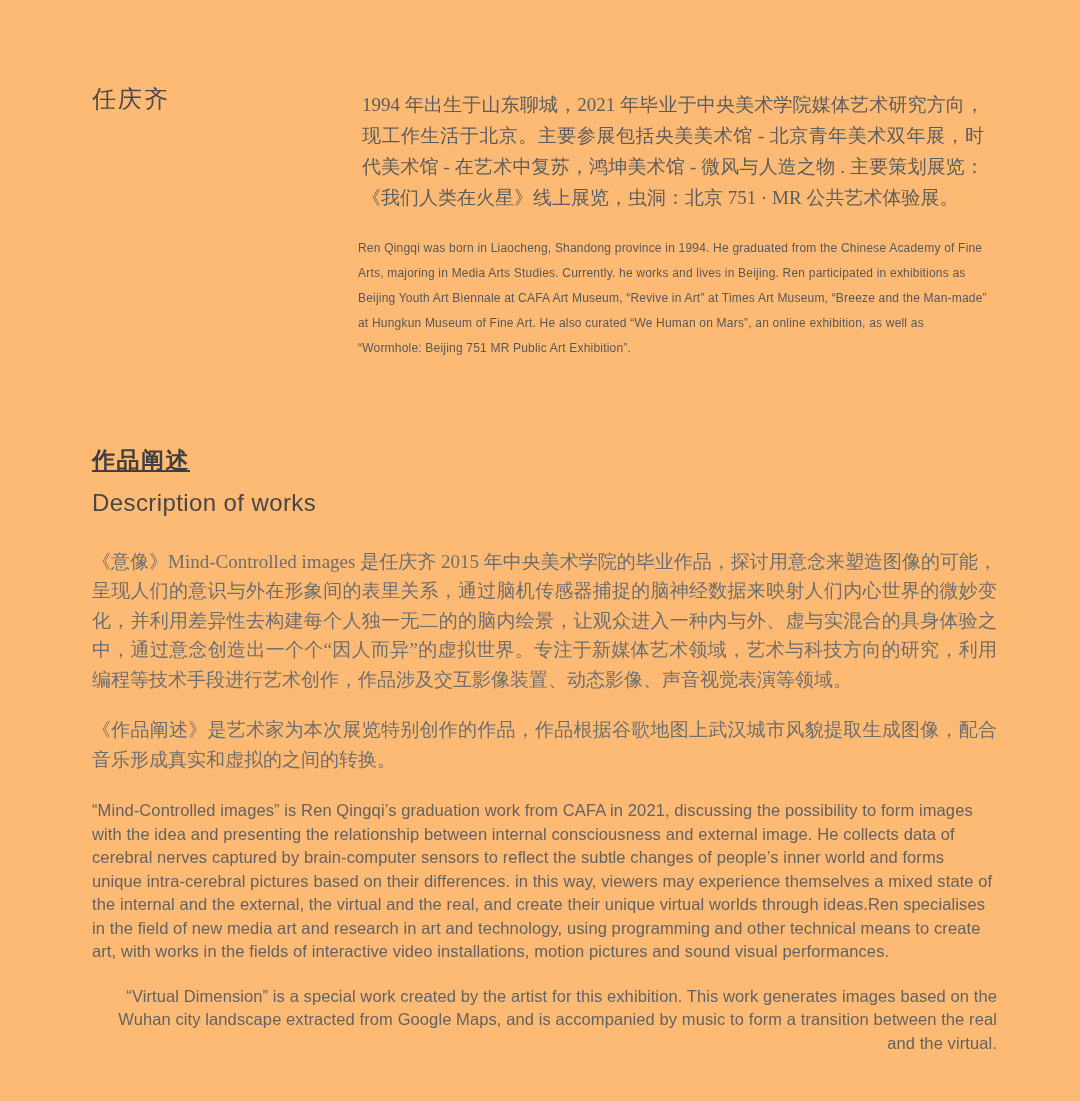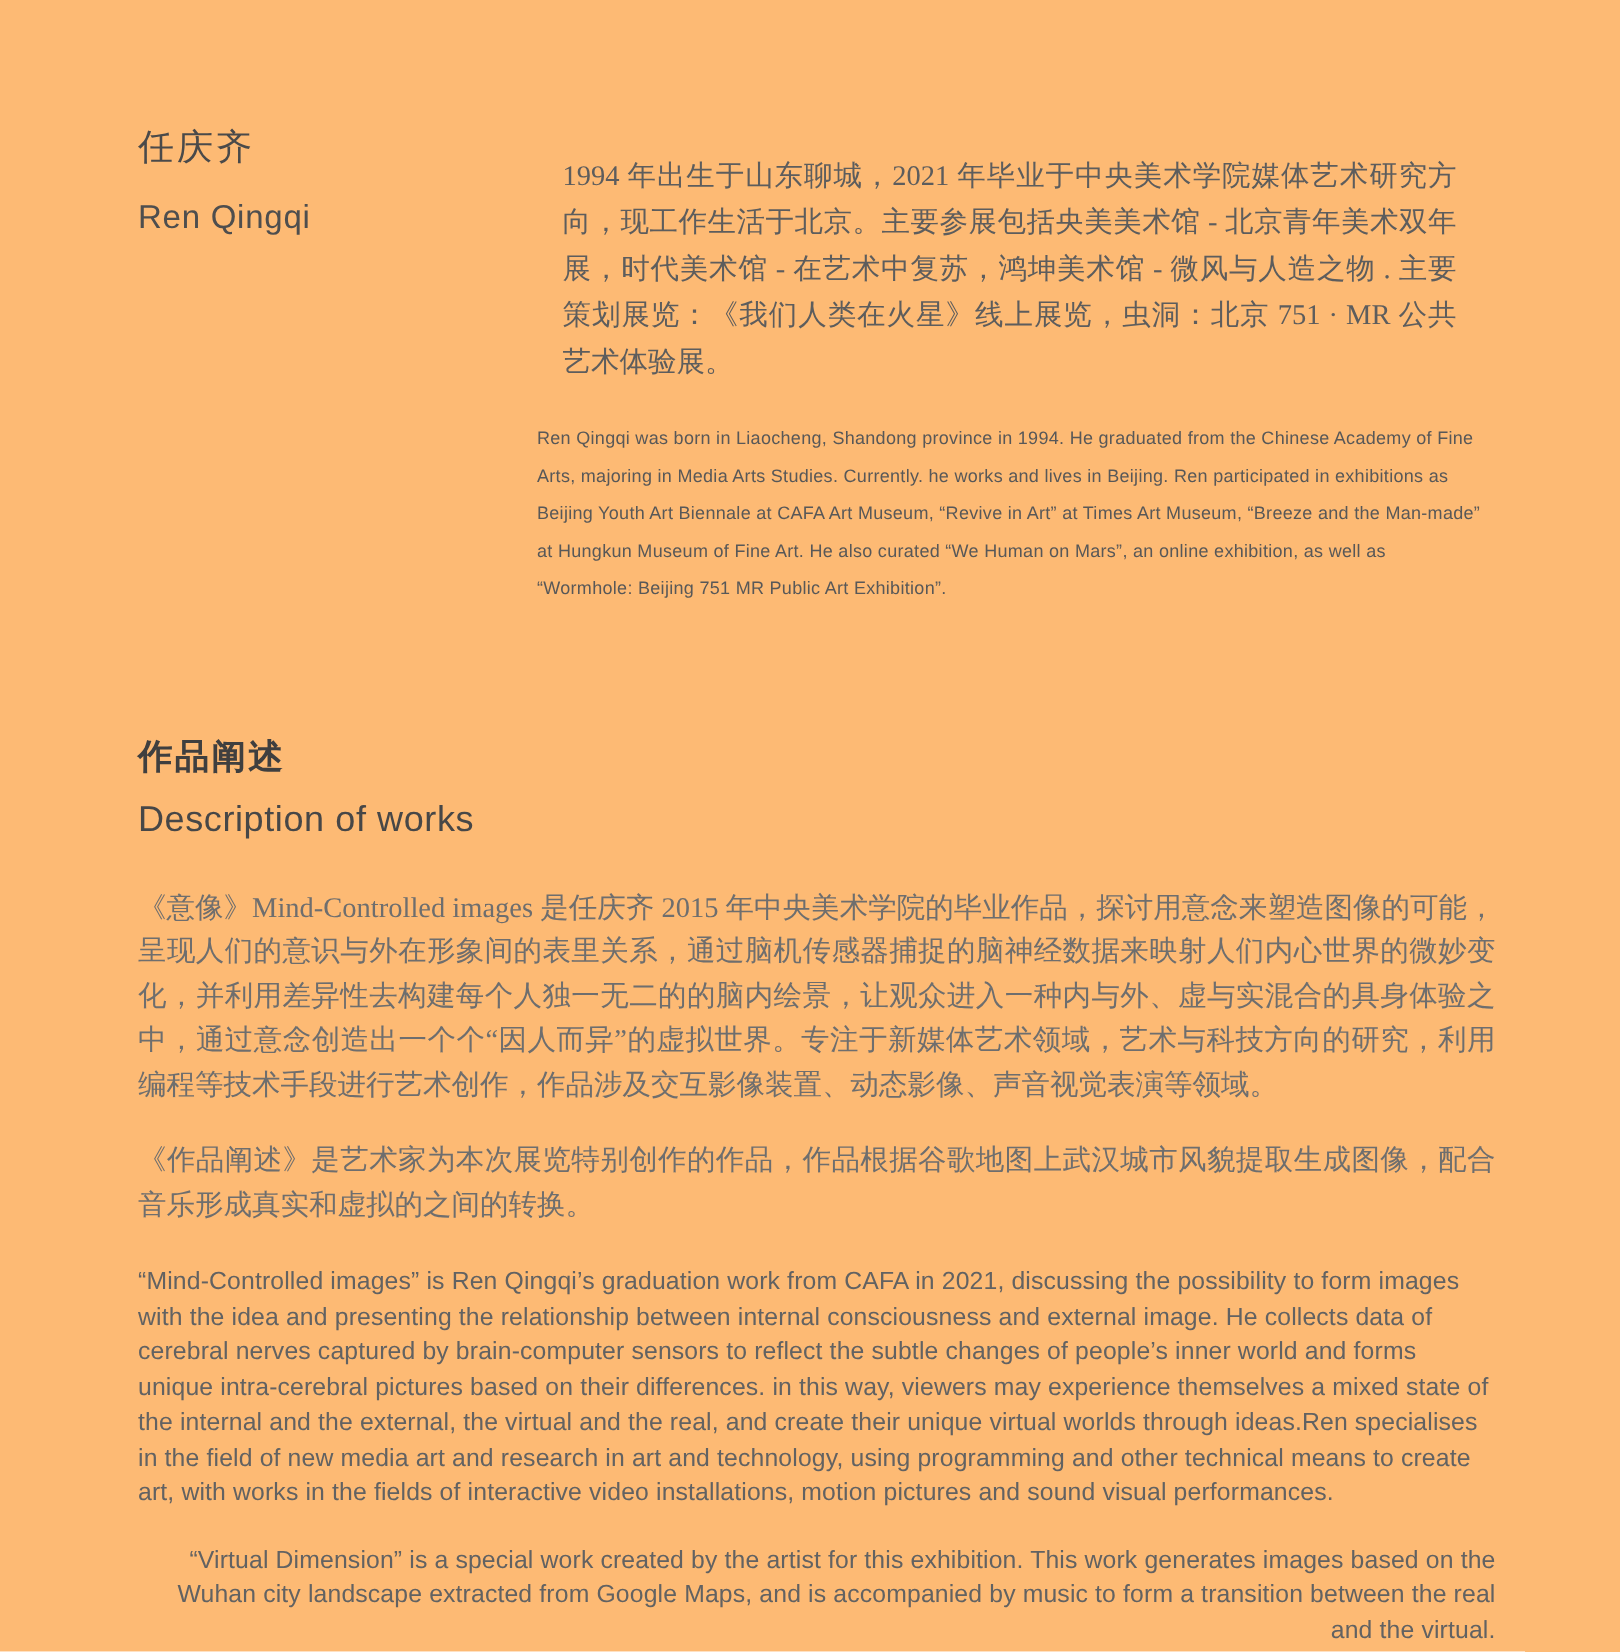--- a/index.html
+++ b/index.html
@@ -43,41 +43,42 @@
   .artist-bio-col {
     flex: 1 1 auto;
     max-width: 632px;
   }
   .bio-zh {
     font-family: "Liberation Serif", "DejaVu Serif", serif;
     font-size: 19px;
     line-height: 31px;
     color: #5d5d5d;
     text-align: justify;
-    margin: 17px;
+    margin: 4px;
   }
   .bio-en {
     font-family: "Liberation Sans", "DejaVu Sans", sans-serif;
     font-size: 12px;
     line-height: 25px;
     letter-spacing: 0.2px;
     color: #585858;
     margin: 23px 0 0 0;
   }
   
   .desc-heading-block {
     margin-top: 86px;
   }
   .desc-heading-zh {
     font-family: "Liberation Serif", "DejaVu Serif", serif;
     font-size: 23px;
     letter-spacing: 1.5px;
     color: #3f3f3f;
     font-weight: bold;
     line-height: 1.2;
+    text-decoration: underline;
   }
   .desc-heading-en {
     font-family: "Liberation Sans", "DejaVu Sans", sans-serif;
     font-size: 24px;
     letter-spacing: 0.4px;
     color: #474747;
     margin-top: 14px;
   }
   .desc-body {
     width: 905px;
@@ -104,21 +105,20 @@
   .desc-para-en.second { margin-top: 21px; text-align: right; }
 </style>
 </head>
 <body>
 
 <div class="page">
 
   <div class="artist-section">
     <div class="artist-names">
       <div class="artist-name-zh">任庆齐</div>
-      <div class="artist-name-en">Ren Qingqi</div>
     </div>
     <div class="artist-bio-col">
       <p class="bio-zh">1994 年出生于山东聊城，2021 年毕业于中央美术学院媒体艺术研究方向，现工作生活于北京。主要参展包括央美美术馆 - 北京青年美术双年展，时代美术馆 - 在艺术中复苏，鸿坤美术馆 - 微风与人造之物 . 主要策划展览：《我们人类在火星》线上展览，虫洞：北京 751 · MR 公共艺术体验展。</p>
       <p class="bio-en">Ren Qingqi was born in Liaocheng, Shandong province in 1994. He graduated from the Chinese Academy of Fine Arts, majoring in Media Arts Studies. Currently. he works and lives in Beijing. Ren participated in exhibitions as Beijing Youth Art Biennale at CAFA Art Museum, “Revive in Art” at Times Art Museum, “Breeze and the Man-made” at Hungkun Museum of Fine Art. He also curated “We Human on Mars”, an online exhibition, as well as “Wormhole: Beijing 751 MR Public Art Exhibition”.</p>
     </div>
   </div>
 
   <div class="desc-heading-block">
     <div class="desc-heading-zh">作品阐述</div>
     <div class="desc-heading-en">Description of works</div>

